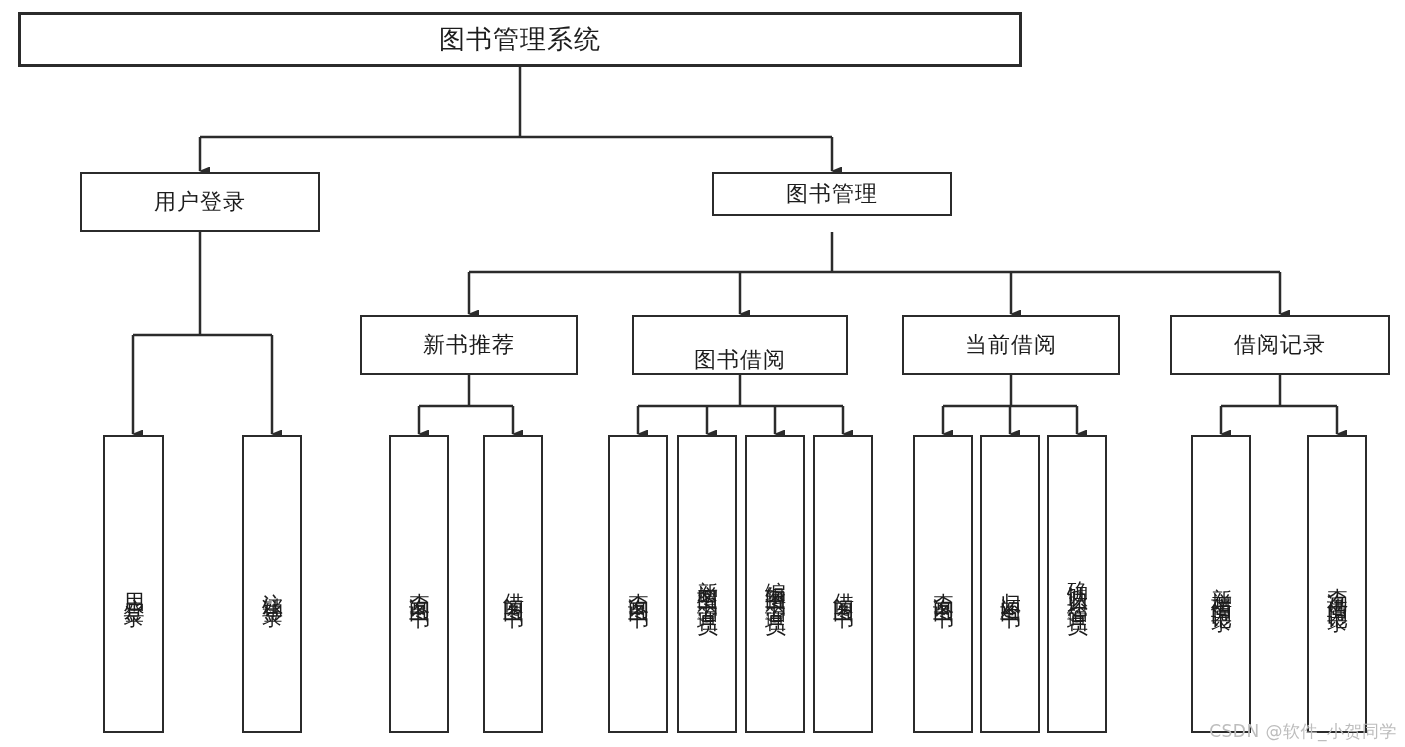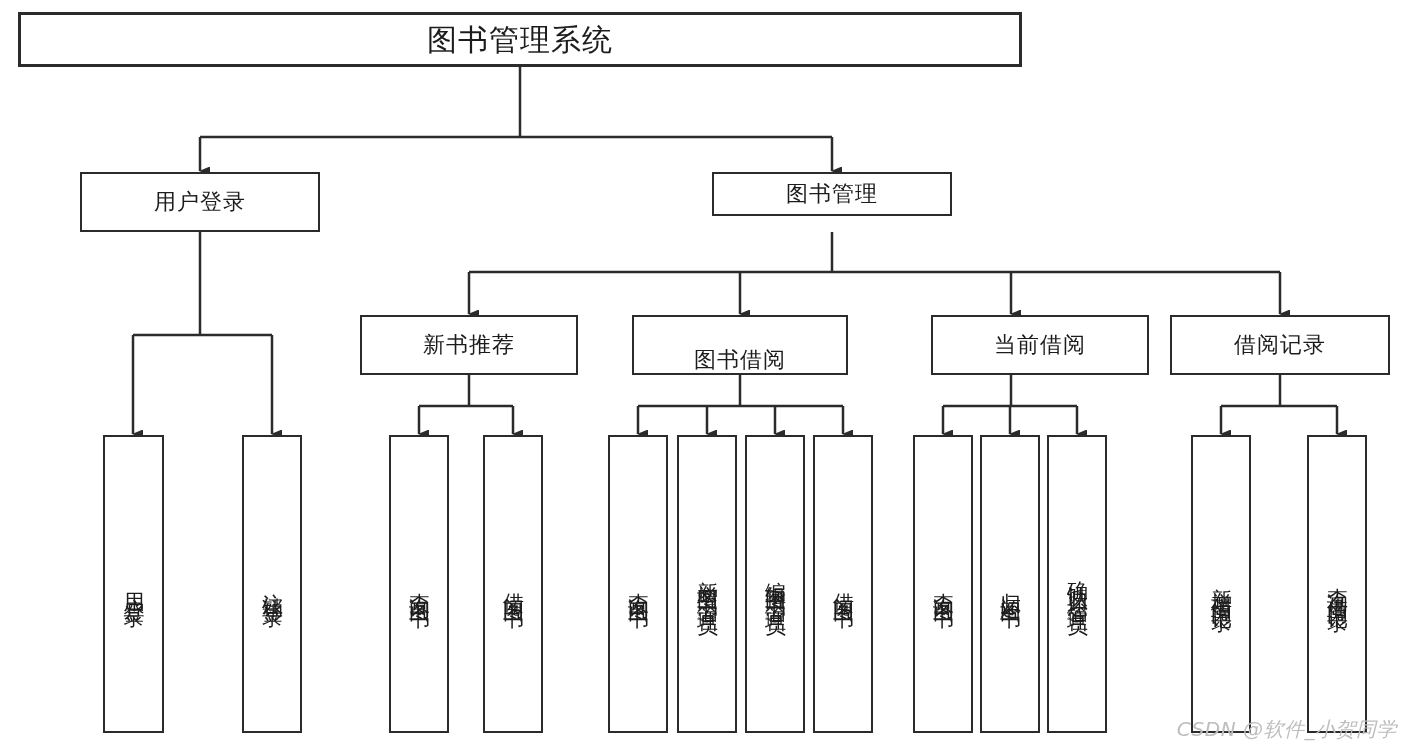--- a/index.html
+++ b/index.html
@@ -42,43 +42,42 @@
   }
   .node-label-h {
     font-size: 22px;
     color: #1c1c1c;
     line-height: 1.2;
     letter-spacing: 1px;
     white-space: nowrap;
     text-align: center;
   }
   .node-box.level-0 .node-label-h {
-    font-size: 30px;
+    font-size: 26px;
   }
   .node-label-v {
     font-size: 21px;
     color: #1c1c1c;
     writing-mode: vertical-rl;
     text-orientation: upright;
     letter-spacing: 5px;
     line-height: 1;
     white-space: nowrap;
     text-align: center;
     padding-top: 4px;
   }
   .watermark {
     position: absolute;
     right: 8px;
     bottom: 4px;
-    font-size: 20px;
+    font-size: 17px;
     color: #bdbdbd;
     letter-spacing: 0.5px;
     white-space: nowrap;
     pointer-events: none;
-    font-style: italic;
   }
 </style>
 </head>
 <body>
 
 <div id="diagram-root">
 
   <svg class="diagram-canvas" viewBox="0 0 1405 747">
     <defs>
       <marker id="arrowhead" markerWidth="9" markerHeight="11" refX="4.5" refY="10" orient="auto" markerUnits="userSpaceOnUse">
@@ -131,21 +130,21 @@
       </div>
       <div class="node-box level-1" style="left: 712px; top: 172px; width: 240px; height: 44px;">
         <span class="node-label-h">图书管理</span>
       </div>
       <div class="node-box level-2" style="left: 360px; top: 315px; width: 218px; height: 60px;">
         <span class="node-label-h">新书推荐</span>
       </div>
       <div class="node-box level-2" style="left: 632px; top: 315px; width: 216px; height: 60px; align-items: flex-end;">
         <span class="node-label-h">图书借阅</span>
       </div>
-      <div class="node-box level-2" style="left: 902px; top: 315px; width: 218px; height: 60px; margin-left: 29px;">
+      <div class="node-box level-2" style="left: 902px; top: 315px; width: 218px; height: 60px;">
         <span class="node-label-h">当前借阅</span>
       </div>
       <div class="node-box level-2" style="left: 1170px; top: 315px; width: 220px; height: 60px;">
         <span class="node-label-h">借阅记录</span>
       </div>
       <div class="node-box level-3" style="left: 103px; top: 435px; width: 61px; height: 298px;">
         <span class="node-label-v">用户登录</span>
       </div>
       <div class="node-box level-3" style="left: 242px; top: 435px; width: 60px; height: 298px;">
         <span class="node-label-v">注销登录</span>

